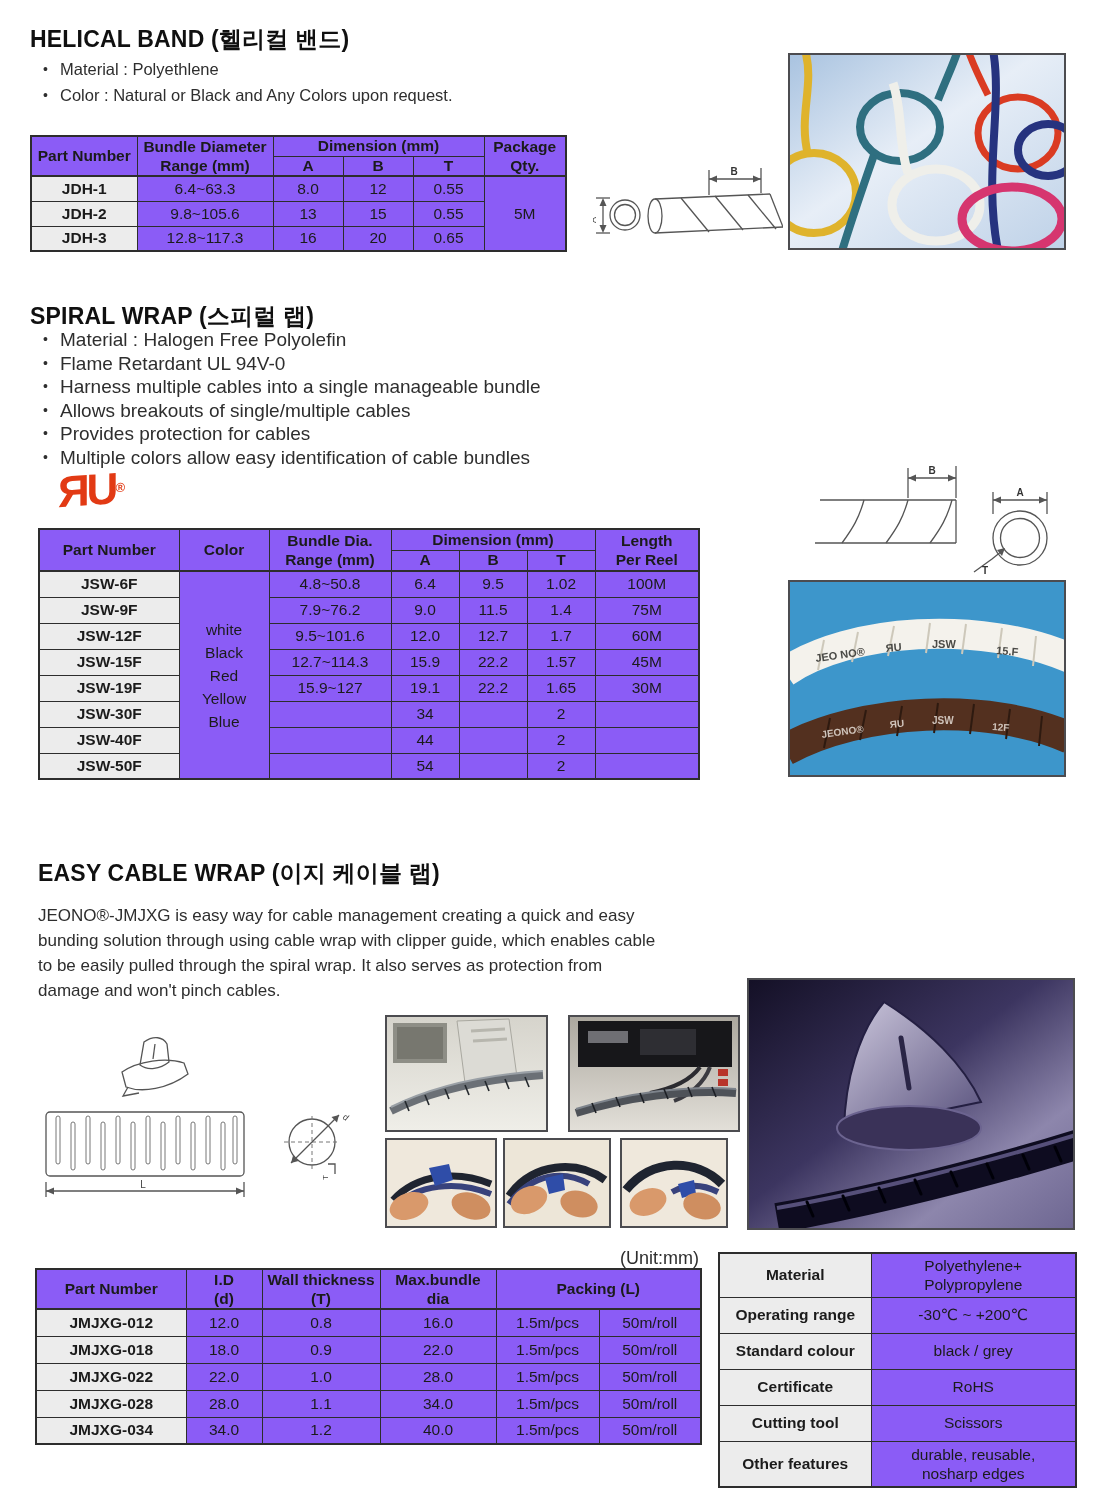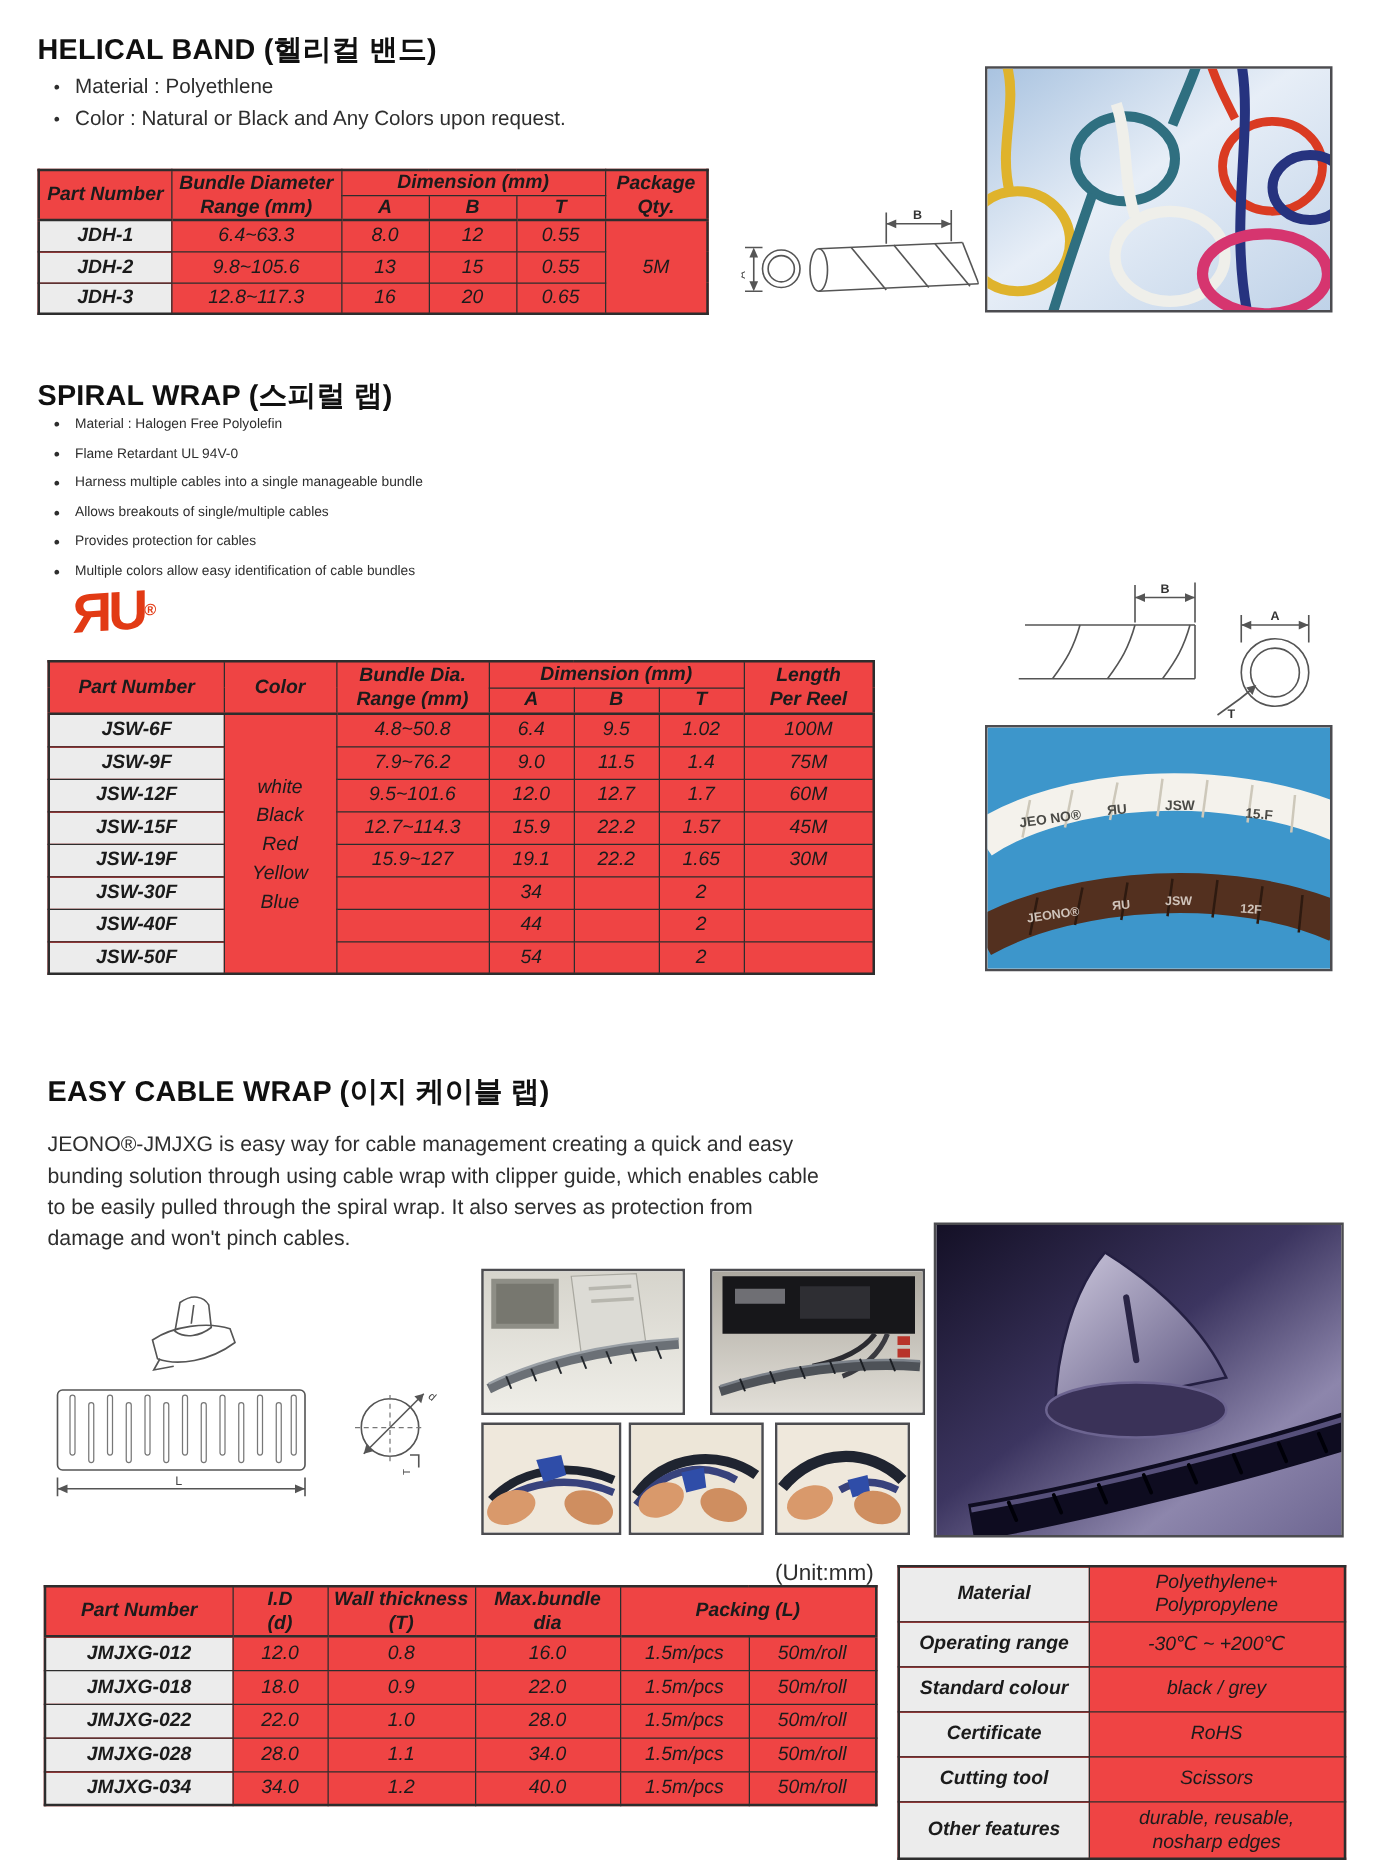--- a/index.html
+++ b/index.html
@@ -9,21 +9,21 @@
     overflow:hidden;
   }
   .abs{position:absolute;}
   .sec-title{font-size:23px;font-weight:bold;color:#101010;letter-spacing:0.2px;}
   .bullets{font-size:16.5px;color:#2e2e2e;}
   .bullet-line{position:relative;padding-left:30px;}
   .bullet-line.dot::before{content:"\2022";position:absolute;left:13px;top:0;font-size:14px;color:#2e2e2e;}
   .para{font-size:17px;line-height:25px;color:#2e2e2e;}
   .unit-note{font-size:18px;color:#2e2e2e;text-align:right;}
 
-  table.tbl{border-collapse:collapse;table-layout:fixed;background:#ef4444;border:2px solid #2d2d2d;font-style:italic;}
+  table.tbl{border-collapse:collapse;table-layout:fixed;background:#8b5cf6;border:2px solid #2d2d2d;}
   table.tbl th,table.tbl td{
     border:1px solid #2d2d2d;text-align:center;vertical-align:middle;
     padding:0;font-size:15.5px;color:#1b1b1b;overflow:hidden;
   }
   table.tbl th{font-weight:bold;}
   .shade{background:#ececec;}
   .bold{font-weight:bold;}
   .pre{white-space:pre-line;line-height:19px;}
   .hb{border-bottom-width:2px !important;}
 
@@ -149,21 +149,21 @@
     <path d="M198,40 C188,20 183,10 178,-5" stroke="#da3b22" stroke-width="7" fill="none"></path>
     <ellipse cx="228" cy="78" rx="40" ry="36" stroke="#da3b22" stroke-width="7" fill="none"></ellipse>
     <path d="M203,-5 C213,50 193,120 208,196" stroke="#26337f" stroke-width="8" fill="none"></path>
     <ellipse cx="258" cy="95" rx="30" ry="26" stroke="#26337f" stroke-width="8" fill="none"></ellipse>
     <ellipse cx="222" cy="164" rx="50" ry="32" stroke="#d6356f" stroke-width="9" fill="none"></ellipse>
   </svg>
 </div>
 
 <div class="abs sec-title" style="left:30px;top:301px;">SPIRAL WRAP (스피럴 랩)</div>
 
-<div class="abs bullets" style="left:30px;top:328px;width:620px;line-height:23.5px;font-size:11px;">
+<div class="abs bullets" style="left:30px;top:328px;width:620px;line-height:23.5px;font-size:19px;">
   <div class="bullet-line dot">Material : Halogen Free Polyolefin</div>
   <div class="bullet-line dot">Flame Retardant UL 94V-0</div>
   <div class="bullet-line dot">Harness multiple cables into a single manageable bundle</div>
   <div class="bullet-line dot">Allows breakouts of single/multiple cables</div>
   <div class="bullet-line dot">Provides protection for cables</div>
   <div class="bullet-line dot">Multiple colors allow easy identification of cable bundles</div>
 </div>
 
 <div class="abs ul-logo" style="left:58px;top:468px;"><span>ЯU</span><span class="reg">®</span></div>
 

